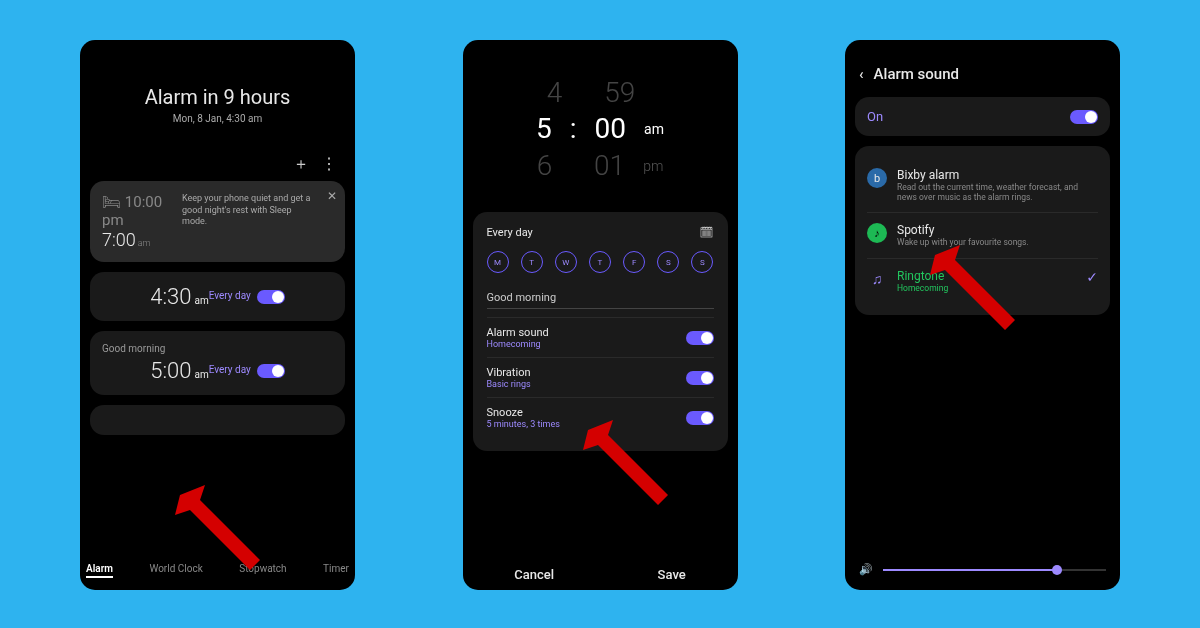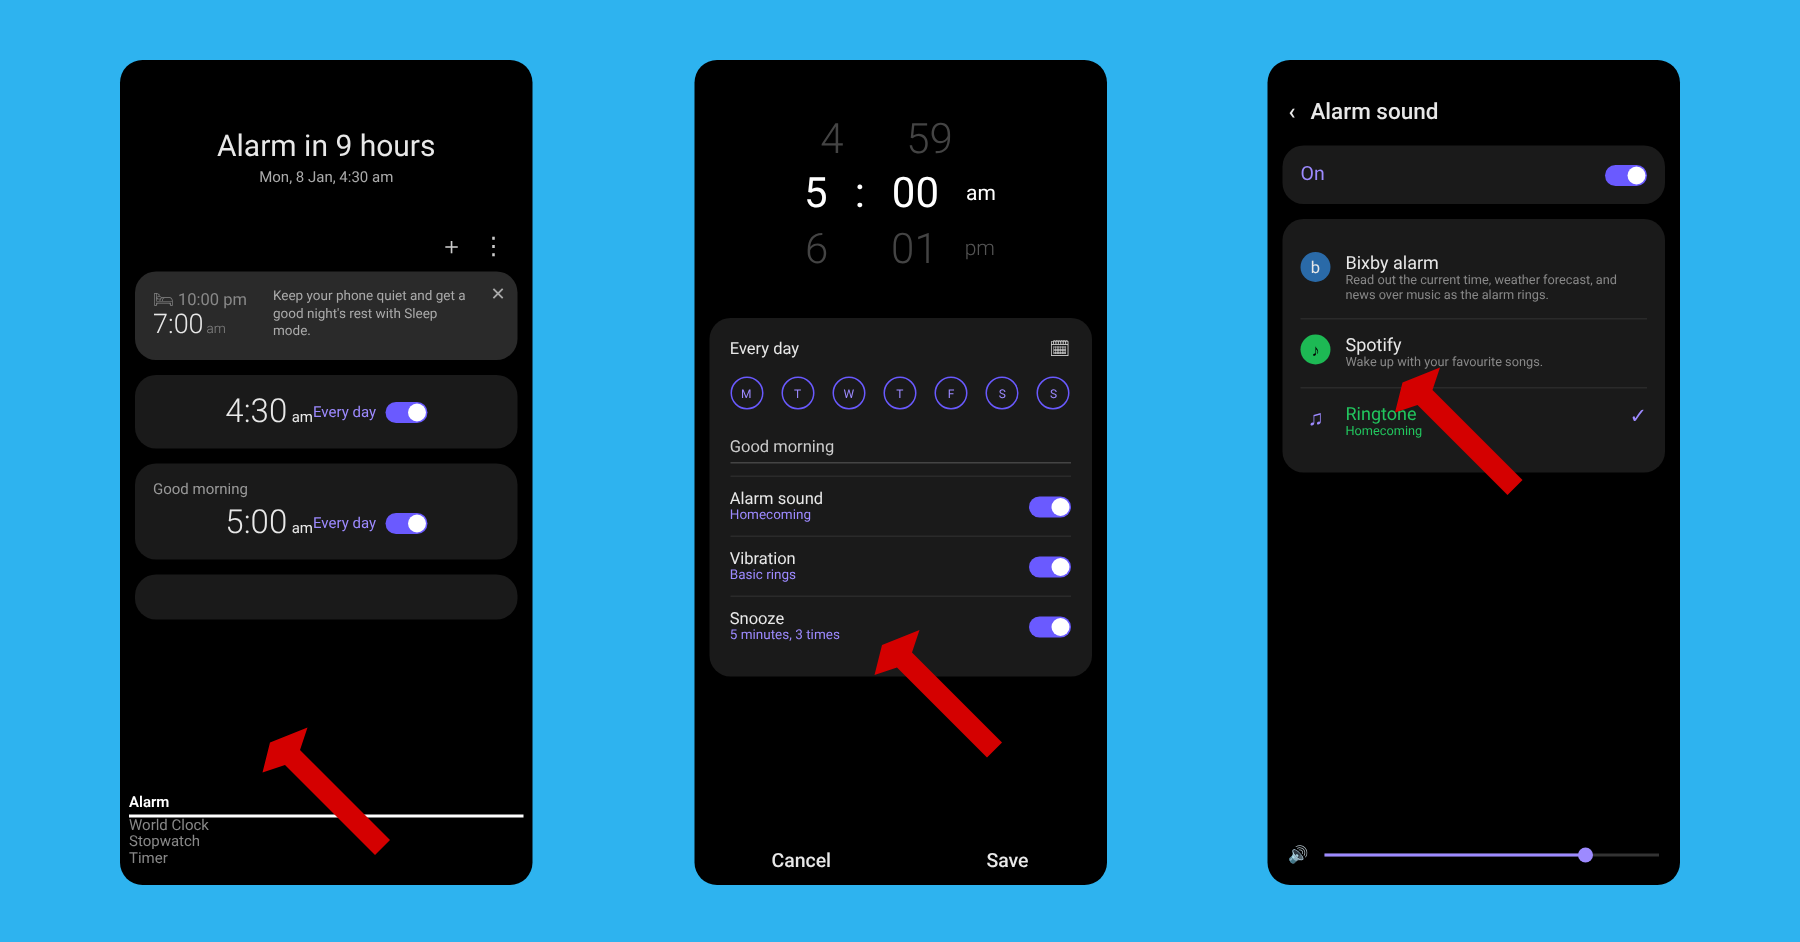--- a/index.html
+++ b/index.html
@@ -8,33 +8,33 @@
 .phone2, .phone3 { padding-top:25px; }
 
 
 .hero { text-align:center; padding:35px 0 10px; }
 .hero h1 { font-size:20px; font-weight:400; line-height:1.2; }
 .hero .sub { font-size:10px; color:#aaa; margin-top:4px; }
 .actions { display:flex; justify-content:flex-end; gap:12px; padding:20px 8px 6px; font-size:16px; color:#ccc; }
 .card { background:#1a1a1a; border-radius:14px; padding:12px; margin-bottom:10px; position:relative; }
 .sleep-card { display:flex; gap:10px; background:#2a2a2a; }
 .sleep-left { flex:0 0 70px; }
-.sleep-left .bed { font-size:11px; color:#888; }
+.sleep-left .bed { font-size:15px; color:#888; }
 .sleep-left .time { font-size:18px; font-weight:300; }
 .sleep-left .time small { font-size:9px; color:#888; margin-left:2px; }
 .sleep-right { font-size:9px; color:#aaa; line-height:1.3; padding-right:14px; }
 .close-x { position:absolute; right:8px; top:8px; color:#aaa; font-size:12px; }
 .alarm-row { display:flex; justify-content:center; align-items:center; }
 .alarm-row .t { font-size:22px; font-weight:300; }
 .alarm-row .t small { font-size:10px; font-weight:400; margin-left:3px; }
 .alarm-row .lbl { font-size:10px; color:#9d8aff; margin-right:6px; }
 .alarm-name { font-size:10px; color:#999; margin-bottom:4px; }
 .toggle { width:28px; height:14px; background:#6a5aff; border-radius:8px; display:inline-block; position:relative; vertical-align:middle; }
 .toggle::after { content:''; width:12px; height:12px; background:#fff; border-radius:50%; position:absolute; right:1px; top:1px; }
-.tabs { position:absolute; bottom:6px; left:0; right:0; display:flex; justify-content:flex-start; font-size:10px; color:#888; padding:6px;flex-direction:column; }
+.tabs { position:absolute; bottom:6px; left:0; right:0; display:flex; justify-content:space-between; font-size:10px; color:#888; padding:6px; }
 .tabs .act { color:#fff; border-bottom:2px solid #fff; padding-bottom:2px; font-weight:600; }
 .empty-card { background:#1a1a1a; border-radius:14px; height:30px; margin-bottom:10px; }
 
 
 .picker { text-align:center; color:#444; font-size:28px; font-weight:300; line-height:1.3; padding:10px 0; }
 .picker .row { display:flex; justify-content:center; gap:18px; }
 .picker .sel { color:#fff; font-weight:400; }
 .picker .ampm { font-size:14px; color:#555; display:flex; flex-direction:column; justify-content:center; }
 .picker .ampm .sel { color:#fff; }
 .p2-card { background:#1a1a1a; border-radius:14px; margin-top:18px; padding:14px; }

